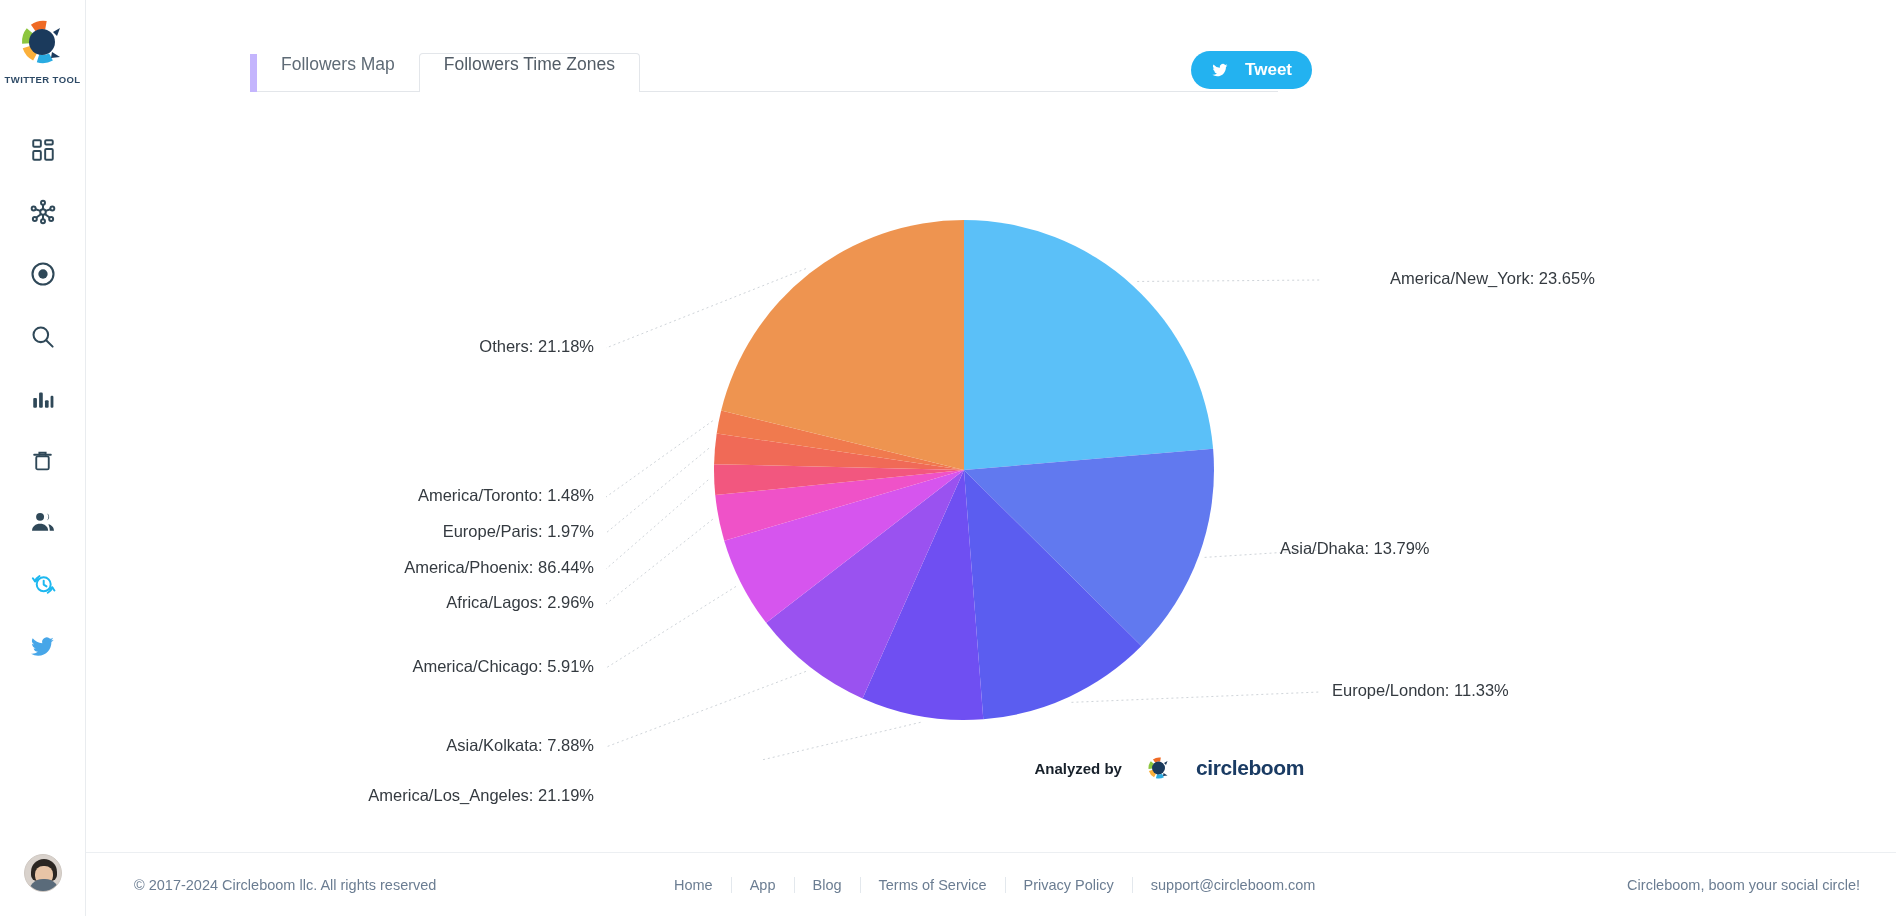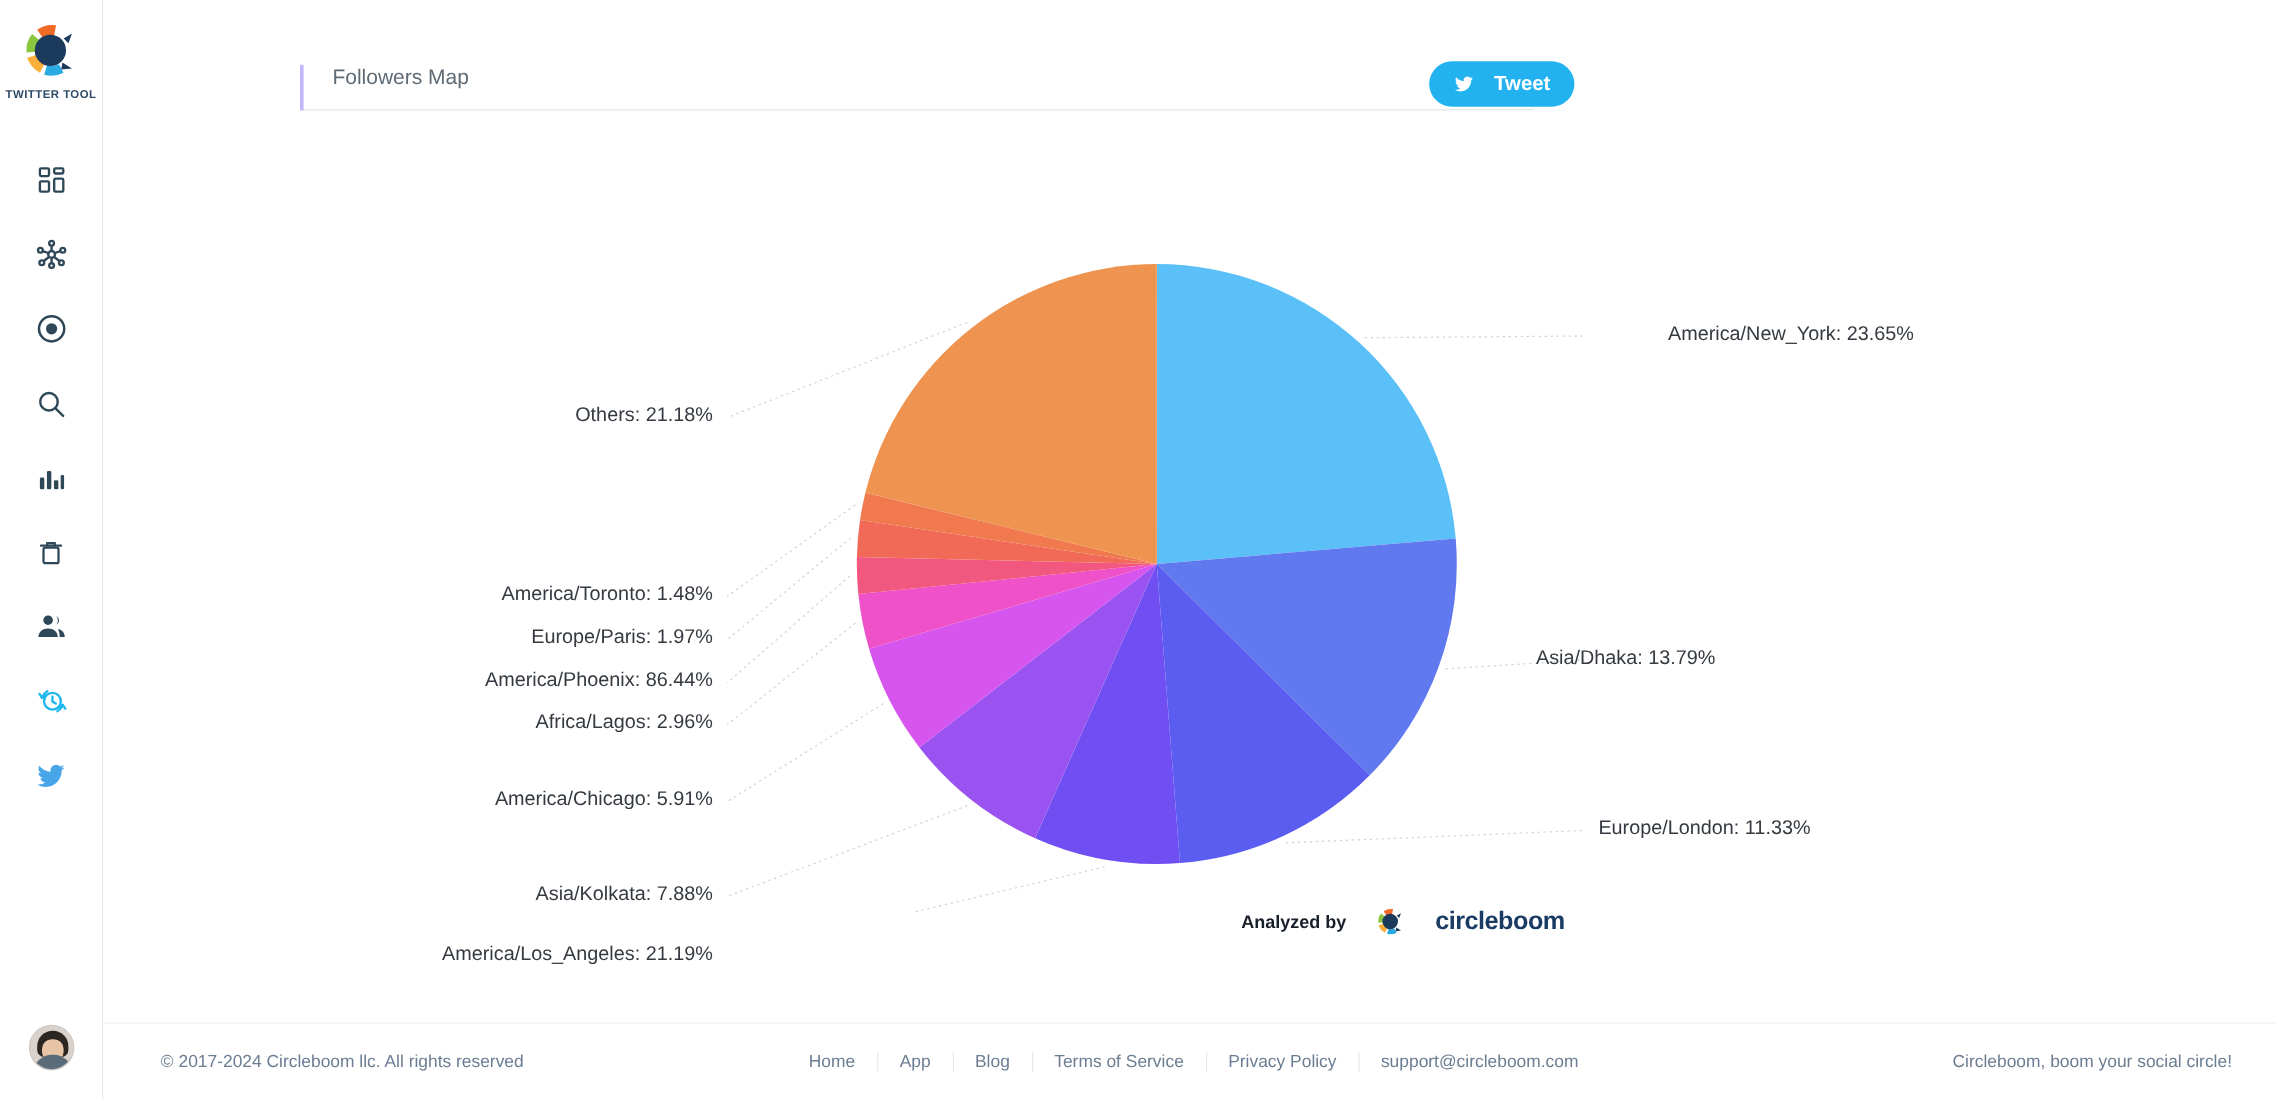--- a/index.html
+++ b/index.html
@@ -57,21 +57,21 @@
   }
   .tabs { display: flex; align-items: flex-end; height: 56px; padding-left: 86px; }
   .tab {
     font-size: 17.5px; color: #5f6b76; padding: 0 24px 17px 24px;
     cursor: pointer; position: relative; white-space: nowrap;
   }
   .tab.active { color: #525c66; }
   .tab.active::after {
     content:""; position:absolute; left:0; right:0; bottom:0; height:2px; background:#ffffff;
   }
-  .tab-border-l { border-left: 3px solid #c4b5fd; }
+  .tab-border-l { border-left: 7px solid #c4b5fd; }
   .tab.active { border-left: 1px solid #e3e6ea; border-right: 1px solid #e3e6ea; border-top: 1px solid #e3e6ea; border-radius: 4px 4px 0 0; }
 
   
   #tweet-btn {
     position: absolute; top: 51px; right: 584px;
     height: 38px; min-width: 108px; padding: 0 20px;
     background: #23b2f0; border-radius: 19px; border: none;
     display: flex; align-items: center; justify-content: center; gap: 16px;
     color: #fff; font-size: 17px; font-weight: 600; cursor: pointer;
     font-family: "Liberation Sans", sans-serif;
@@ -247,20 +247,21 @@
       </div>
     </div>
   </aside>
 
   <section id="main">
 
     <div id="tabbar">
       <div class="tabline"></div>
       <div class="tabs">
         <div class="tab tab-border-l">Followers Map</div>
+        <div class="tab active">Followers Time Zones</div>
       </div>
     </div>
 
     <button id="tweet-btn">
       <svg width="18" height="18" viewBox="0 0 24 24">
         <path fill="#ffffff" d="M22 5.9c-.7.3-1.5.5-2.4.6.9-.5 1.5-1.3 1.8-2.3-.8.5-1.7.8-2.6 1a4.1 4.1 0 0 0-7 3.8A11.7 11.7 0 0 1 3.3 4.6a4.1 4.1 0 0 0 1.3 5.5c-.7 0-1.3-.2-1.9-.5 0 2 1.4 3.7 3.3 4.1-.6.2-1.2.2-1.9.1a4.1 4.1 0 0 0 3.8 2.9 8.3 8.3 0 0 1-6.1 1.7 11.7 11.7 0 0 0 6.3 1.9c7.6 0 11.8-6.3 11.8-11.8v-.5c.8-.6 1.5-1.3 2.1-2.1z"></path>
       </svg>
       <span>Tweet</span>
     </button>
 

